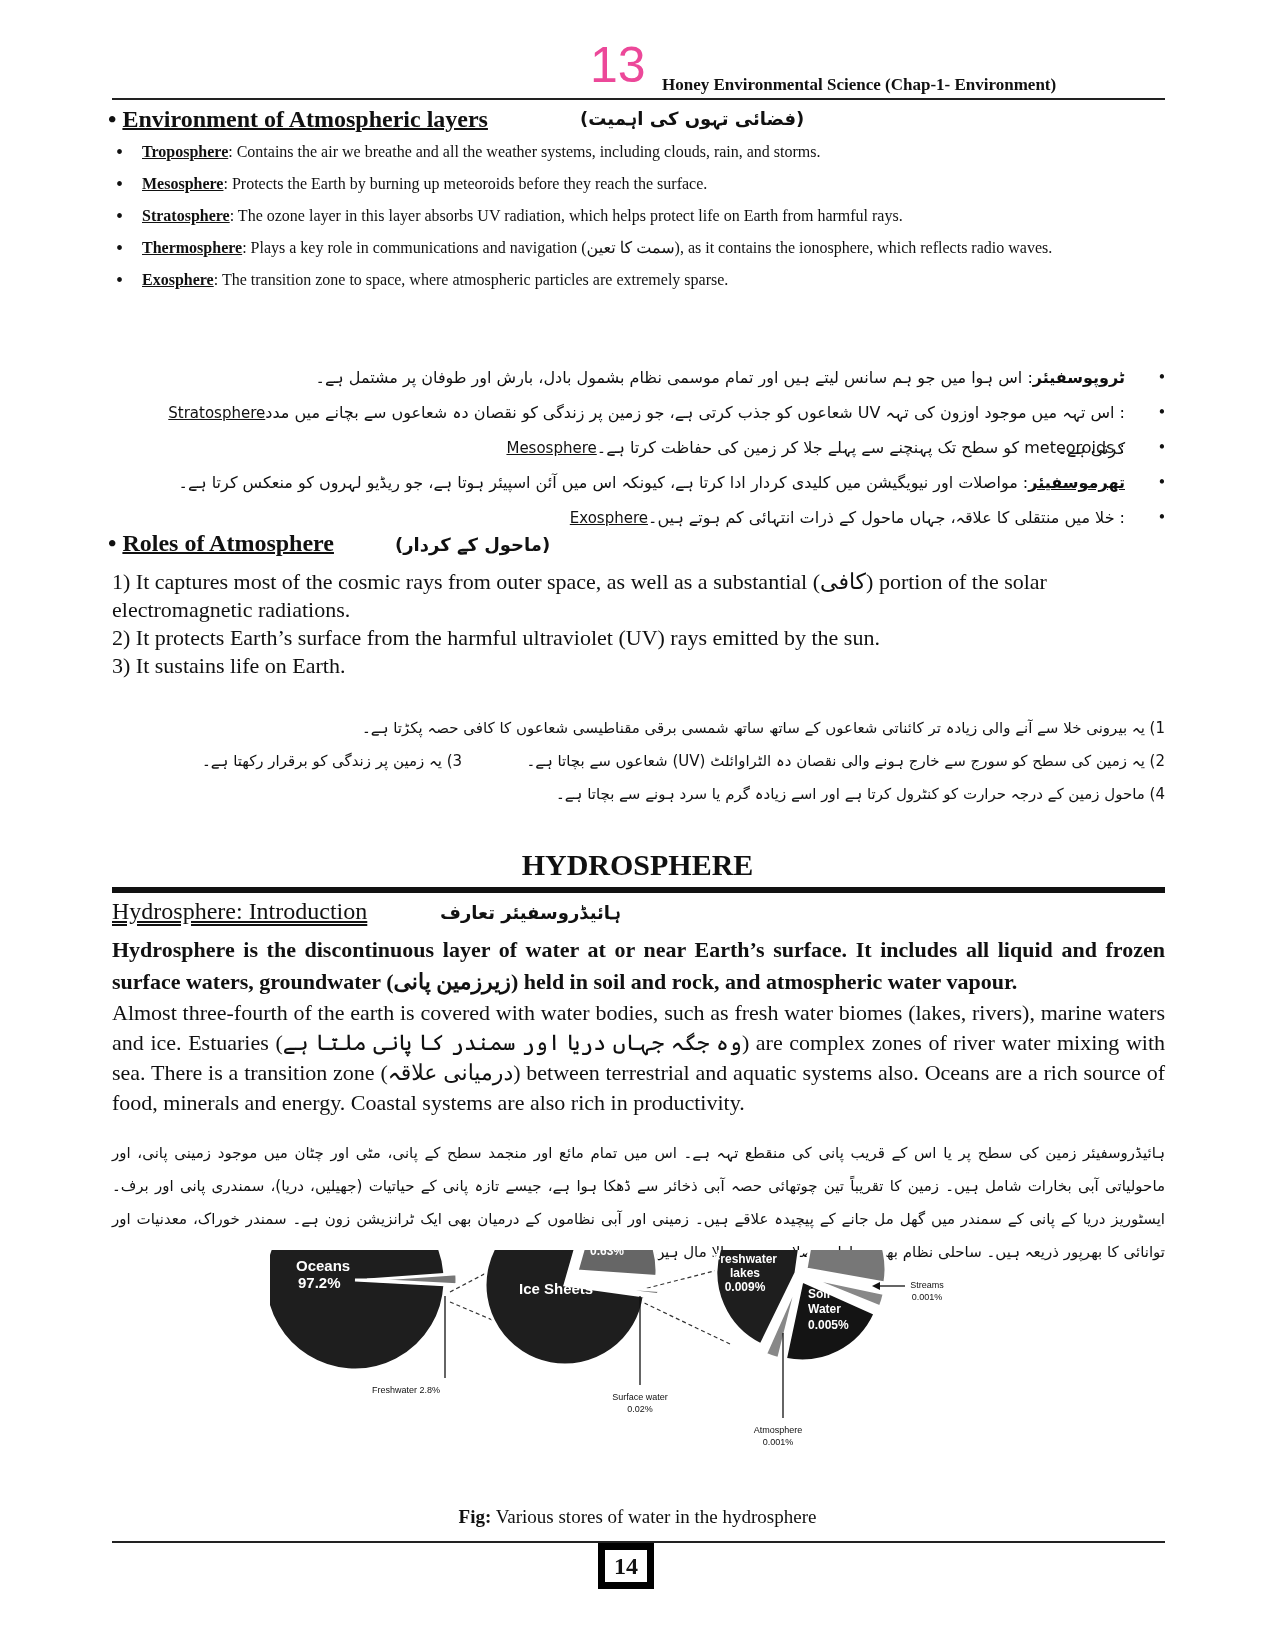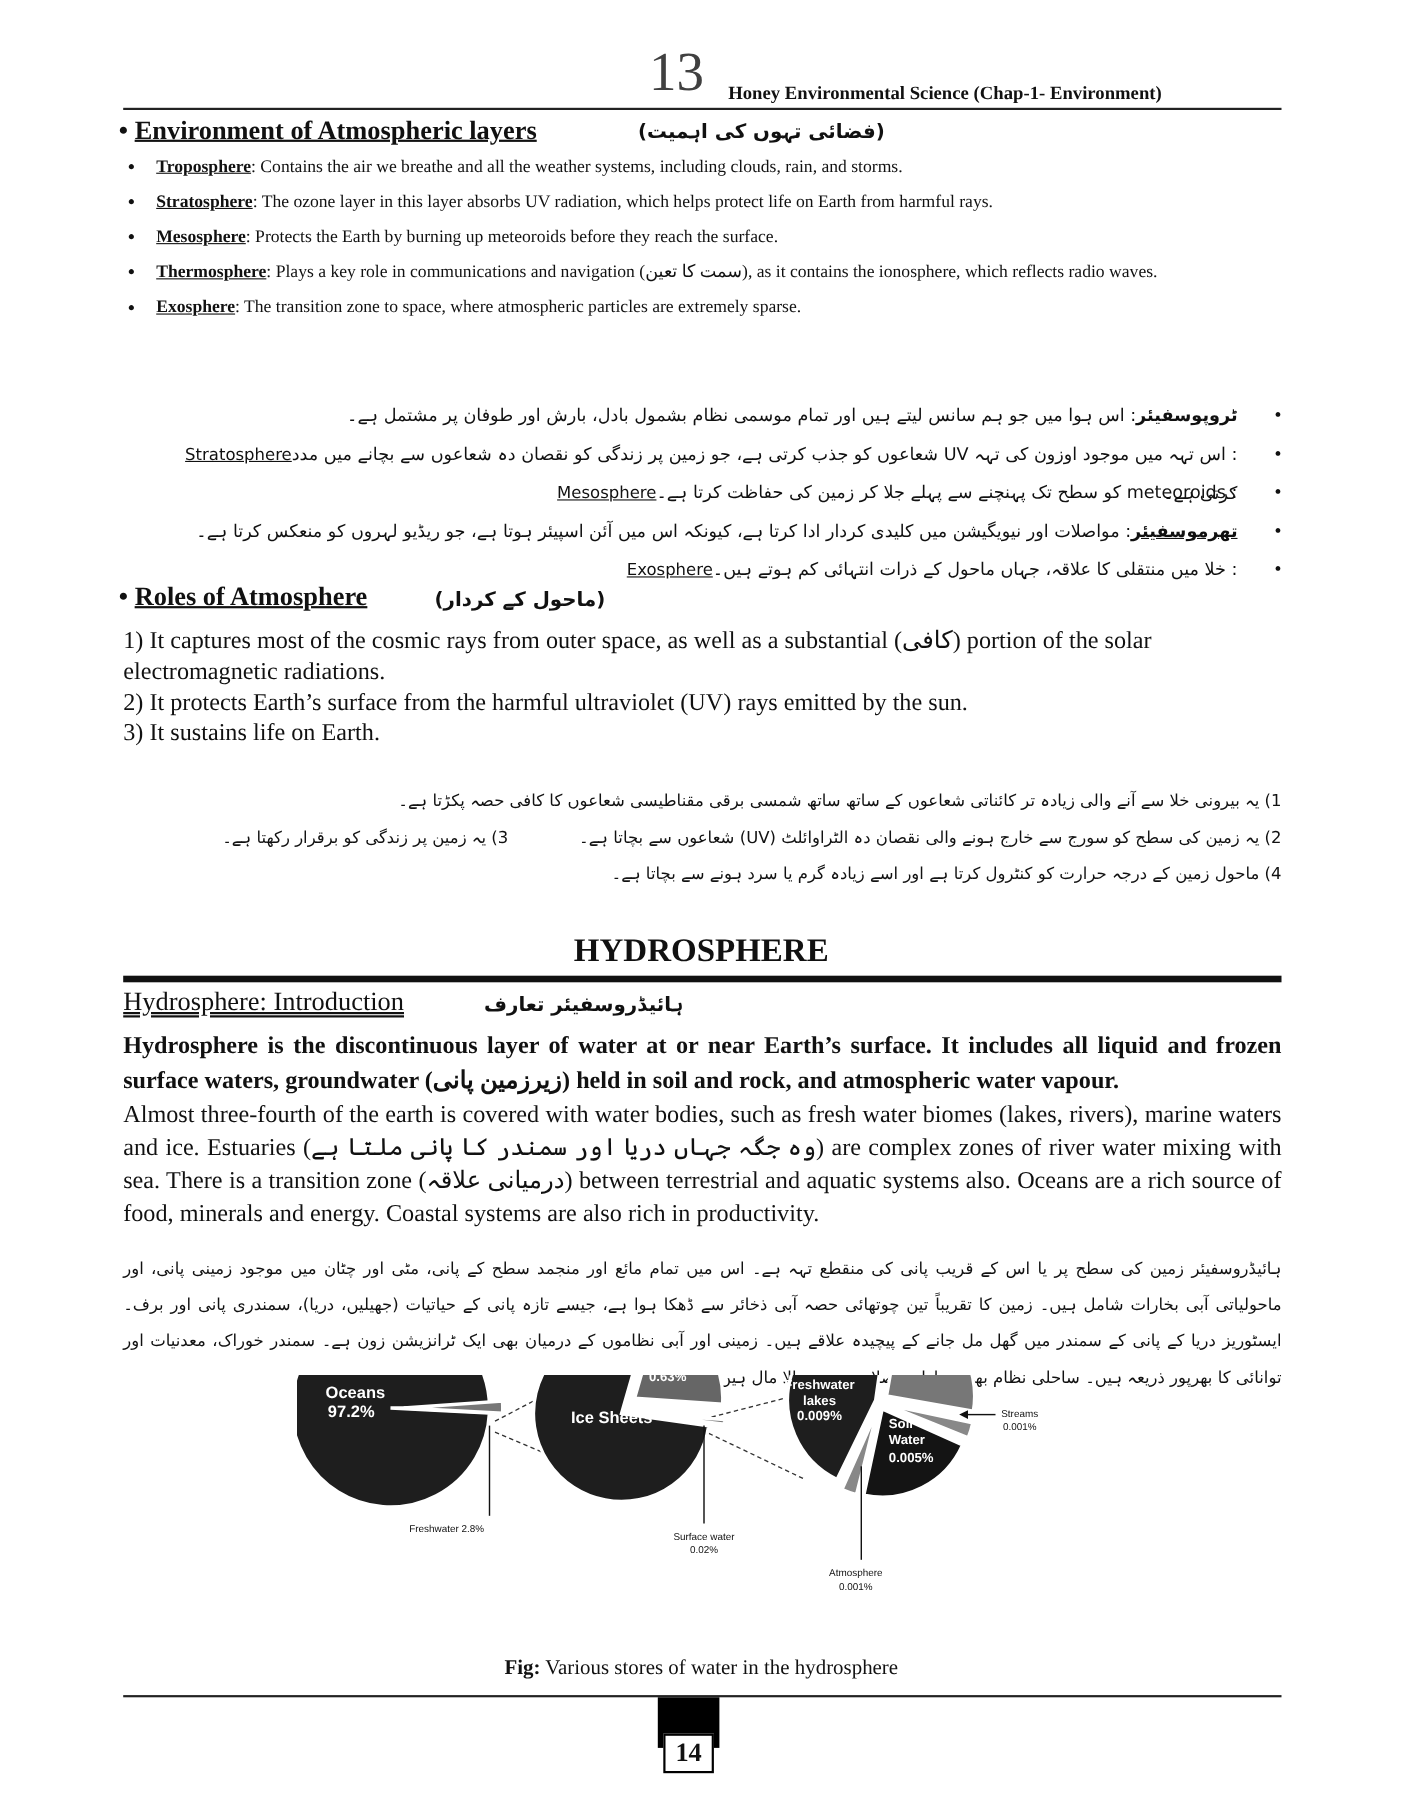--- a/index.html
+++ b/index.html
@@ -1,18 +1,18 @@
 <!DOCTYPE html>
 <html><head>
 <meta charset="utf-8">
 <style>
   html, body { margin:0; padding:0; background:#ffffff; }
   body { width:1275px; height:1650px; position:relative; overflow:hidden; font-family:"Liberation Serif", serif; color:#111; }
   .abs { position:absolute; }
-  .header-num { left:590px; top:40px; font-family:Liberation Serif, serif; font-size:50px; color:#404040; line-height:1; }
+  .header-num { left:590px; top:40px; font-family:Liberation Sans, sans-serif; font-size:50px; color:#ec4899; line-height:1; }
   .header-title { left:662px; top:75px; font-size:17px; font-weight:bold; }
   .rule-top { left:112px; top:98px; width:1053px; height:2px; background:#222; }
   .sec-head { font-size:24px; font-weight:bold; }
   .sec-head u { text-decoration-thickness:2px; }
   .urdu { font-family:"DejaVu Sans", sans-serif; direction:rtl; unicode-bidi:embed; }
   .bullets { left:112px; width:1053px; font-size:16px; line-height:26px; }
   .bullets .item { position:relative; padding-left:30px; text-align:justify; margin-bottom:6px; }
   .bullets .item::before { content:"•"; position:absolute; left:4px; top:0; font-size:20px; }
   .term { font-weight:bold; text-decoration:underline; }
   .urdu-list { right:110px; width:1000px; font-size:16px; }
@@ -27,39 +27,39 @@
   .rule-thick { left:112px; top:887px; width:1053px; height:6px; background:#111; }
   .intro-head { left:112px; top:898px; font-size:24px; font-weight:normal; }
   .intro-bold { left:112px; top:934px; width:1053px; font-size:22px; font-weight:bold; line-height:32px; text-align:justify; }
   .intro-body { left:112px; top:998px; width:1053px; font-size:22px; line-height:30px; text-align:justify; }
   .intro-urdu { left:112px; top:1137px; width:1053px; font-size:15px; line-height:33px; direction:rtl; text-align:justify; }
   .fig { left:270px; top:1250px; width:720px; height:270px; }
   .fig-caption { left:0; width:1275px; top:1506px; text-align:center; font-size:19px; }
   .fig-caption b { font-weight:bold; }
   .rule-bottom { left:112px; top:1541px; width:1053px; height:2px; background:#222; }
   .page-box { left:598px; top:1543px; width:56px; height:46px; background:#000; }
-  .page-box-inner { position:absolute; left:5px; top:5px; width:42px; height:32px; background:#fff; border:2px solid #000; text-align:center; font-size:24px; font-weight:bold; line-height:32px;margin-top:28px; }
+  .page-box-inner { position:absolute; left:5px; top:5px; width:42px; height:32px; background:#fff; border:2px solid #000; text-align:center; font-size:24px; font-weight:bold; line-height:32px; }
   svg text { font-family:"Liberation Sans", sans-serif; }
 </style>
 </head>
 <body>
 
 <div class="abs header-num">13</div>
 <div class="abs header-title">Honey Environmental Science  (Chap-1- Environment)</div>
 <div class="abs rule-top"></div>
 
 <div class="abs sec-head" style="left:108px; top:106px;">
   <span>• </span><u>Environment of Atmospheric layers</u>
 </div>
 <div class="abs urdu" style="left:580px; top:108px; font-size:18px; font-weight:bold;">(فضائی تہوں کی اہمیت)</div>
 
 <div class="abs bullets" style="top:139px;">
   <div class="item"><span class="term">Troposphere</span><span>: Contains the air we breathe and all the weather systems, including clouds, rain, and storms.</span></div>
+  <div class="item"><span class="term">Mesosphere</span><span>: Protects the Earth by burning up meteoroids before they reach the surface.</span></div>
   <div class="item"><span class="term">Stratosphere</span><span>: The ozone layer in this layer absorbs UV radiation, which helps protect life on Earth from harmful rays.</span></div>
-  <div class="item"><span class="term">Mesosphere</span><span>: Protects the Earth by burning up meteoroids before they reach the surface.</span></div>
   <div class="item"><span class="term">Thermosphere</span><span>: Plays a key role in communications and navigation (سمت کا تعین), as it contains the ionosphere, which reflects radio waves.</span></div>
   <div class="item"><span class="term">Exosphere</span><span>: The transition zone to space, where atmospheric particles are extremely sparse.</span></div>
 </div>
 
 <div class="abs urdu-list" style="top:360px;">
   <div class="urdu-row"><span class="dot">•</span><span class="urdu" style="font-weight:bold;">ٹروپوسفیئر</span><span class="urdu">: اس ہوا میں جو ہم سانس لیتے ہیں اور تمام موسمی نظام بشمول بادل، بارش اور طوفان پر مشتمل ہے۔</span></div>
   <div class="urdu-row"><span class="dot">•</span><span class="en">Stratosphere</span><span class="urdu">: اس تہہ میں موجود اوزون کی تہہ UV شعاعوں کو جذب کرتی ہے، جو زمین پر زندگی کو نقصان دہ شعاعوں سے بچانے میں مدد کرتی ہے۔</span></div>
   <div class="urdu-row"><span class="dot">•</span><span class="en">Mesosphere</span><span class="urdu">: meteoroids کو سطح تک پہنچنے سے پہلے جلا کر زمین کی حفاظت کرتا ہے۔</span></div>
   <div class="urdu-row"><span class="dot">•</span><span class="urdu" style="text-decoration:underline;font-weight:bold;">تھرموسفیئر</span><span class="urdu">: مواصلات اور نیویگیشن میں کلیدی کردار ادا کرتا ہے، کیونکہ اس میں آئن اسپیئر ہوتا ہے، جو ریڈیو لہروں کو منعکس کرتا ہے۔</span></div>
   <div class="urdu-row"><span class="dot">•</span><span class="en">Exosphere</span><span class="urdu">: خلا میں منتقلی کا علاقہ، جہاں ماحول کے ذرات انتہائی کم ہوتے ہیں۔</span></div>

